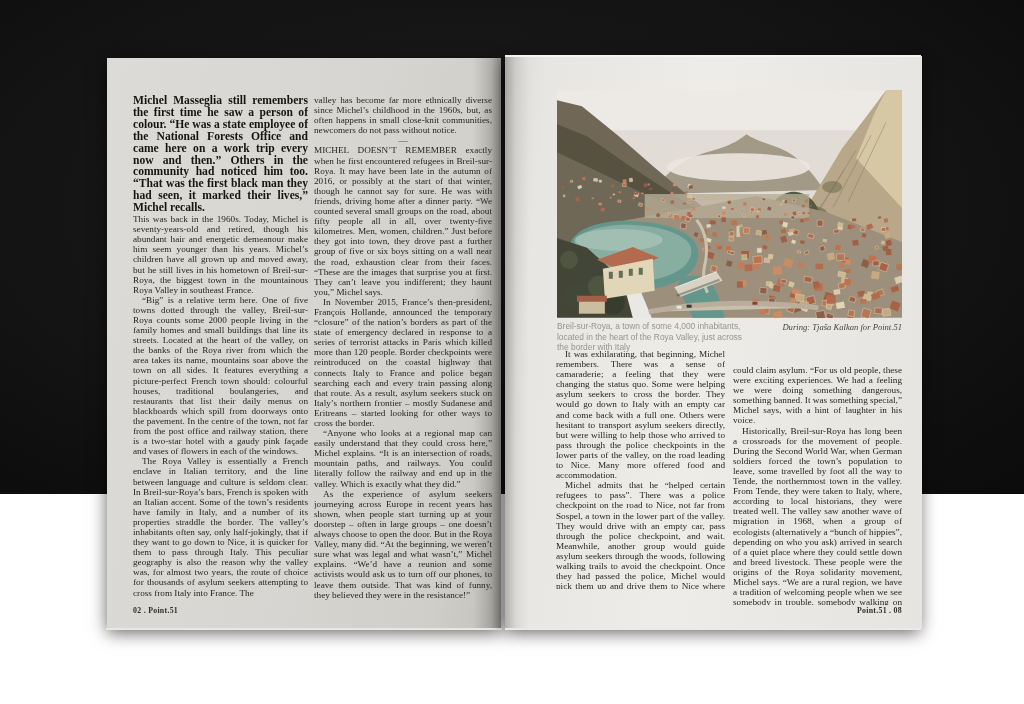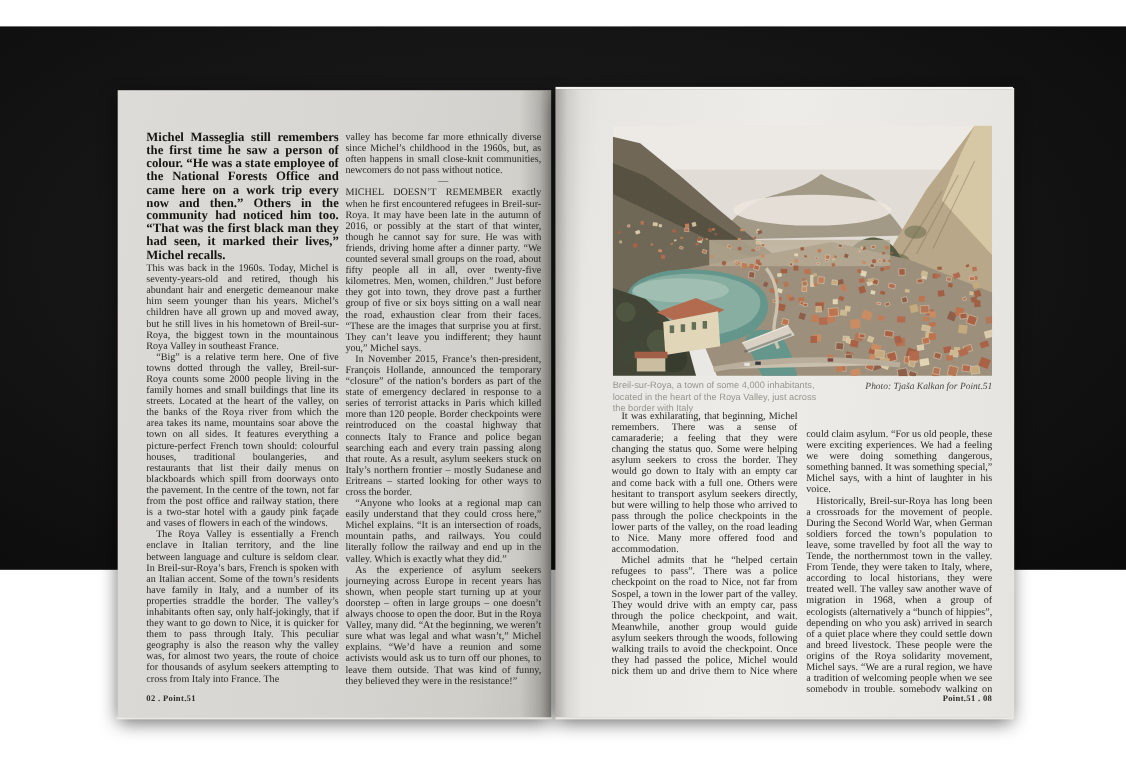--- a/index.html
+++ b/index.html
@@ -1,18 +1,18 @@
 <!DOCTYPE html>
 <html lang="en"><head>
 <meta charset="utf-8">
 <style>
   html,body { margin:0; padding:0; }
   body { width:1024px; height:704px; overflow:hidden; font-family:"Liberation Serif", serif; }
   .stage { position:relative; width:1024px; height:494px;
-           background: radial-gradient(ellipse at 45% 42%, #1d1d1d 0%, #141414 55%, #0b0b0b 100%); margin-top: 24px; }
+           background: radial-gradient(ellipse at 45% 42%, #1d1d1d 0%, #141414 55%, #0b0b0b 100%); }
   .page { position:absolute; box-shadow: 0 5px 16px rgba(0,0,0,0.6); }
   .page-left { left:107px; top:58px; width:394px; height:570px;
     background: linear-gradient(100deg, #dcdbd7 0%, #d6d5d1 55%, #cfcec9 85%, #c2c1bc 100%); }
   .page-right { left:505px; top:57px; width:415px; height:571px;
     background: linear-gradient(95deg, #d7d6d2 0%, #e7e6e2 9%, #edece8 45%, #e5e4e0 100%); }
   .page-left::after { content:""; position:absolute; top:0; right:0; width:28px; height:100%;
     background: linear-gradient(to right, rgba(0,0,0,0) 0%, rgba(55,53,49,0.20) 65%, rgba(35,33,30,0.38) 100%); }
   .page-right::before { content:""; position:absolute; top:0; left:0; width:24px; height:100%;
     background: linear-gradient(to right, rgba(50,48,44,0.30) 0%, rgba(90,88,84,0.10) 45%, rgba(0,0,0,0) 100%); }
   .edge { position:absolute; }
@@ -369,21 +369,21 @@
           <rect x="72" y="179" width="4" height="7" fill="#5d6b52"></rect>
           <rect x="82" y="178" width="4" height="7" fill="#5d6b52"></rect>
           <rect x="22" y="210" width="26" height="14" fill="#cbbd9e"></rect>
           <rect x="20" y="206" width="30" height="6" fill="#9e5a40"></rect>
         </g>
         <rect x="0" y="0" width="346" height="228" fill="#cfc9bd" opacity="0.05"></rect>
       </svg>
     </div>
 
     <div class="caption">Breil-sur-Roya, a town of some 4,000 inhabitants, located in the heart of the Roya Valley, just across the border with Italy</div>
-    <div class="credit">Photo: Tjaša Kalkan for Point.51</div>
+    <div class="credit">During: Tjaša Kalkan for Point.51</div>
 
     <div class="col col-a-right">
       <p class="p-indent">It was exhilarating, that beginning, Michel remembers. There was a sense of camaraderie; a feeling that they were changing the status quo. Some were helping asylum seekers to cross the border. They would go down to Italy with an empty car and come back with a full one. Others were hesitant to transport asylum seekers directly, but were willing to help those who arrived to pass through the police checkpoints in the lower parts of the valley, on the road leading to Nice. Many more offered food and accommodation.</p>
       <p class="p-indent">Michel admits that he “helped certain refugees to pass”. There was a police checkpoint on the road to Nice, not far from Sospel, a town in the lower part of the valley. They would drive with an empty car, pass through the police checkpoint, and wait. Meanwhile, another group would guide asylum seekers through the woods, following walking trails to avoid the checkpoint. Once they had passed the police, Michel would pick them up and drive them to Nice where they</p>
     </div>
     <div class="col col-b-right">
       <p>could claim asylum. “For us old people, these were exciting experiences. We had a feeling we were doing something dangerous, something banned. It was something special,” Michel says, with a hint of laughter in his voice.</p>
       <p class="p-indent">Historically, Breil-sur-Roya has long been a crossroads for the movement of people. During the Second World War, when German soldiers forced the town’s population to leave, some travelled by foot all the way to Tende, the northernmost town in the valley. From Tende, they were taken to Italy, where, according to local historians, they were treated well. The valley saw another wave of migration in 1968, when a group of ecologists (alternatively a “bunch of hippies”, depending on who you ask) arrived in search of a quiet place where they could settle down and breed livestock. These people were the origins of the Roya solidarity movement, Michel says. “We are a rural region, we have a tradition of welcoming people when we see somebody in trouble, somebody walking on the road, somebody who is</p>
     </div>
 

